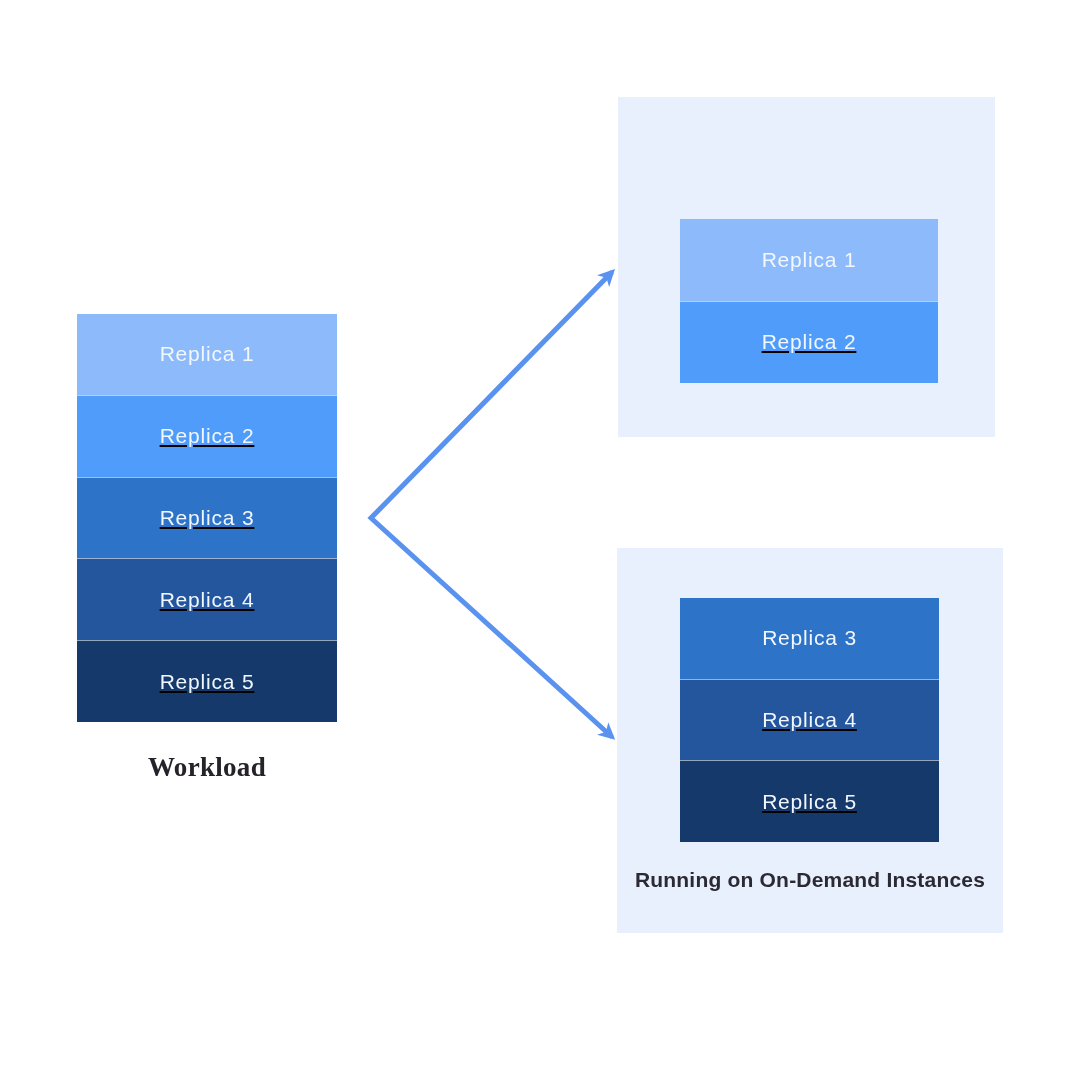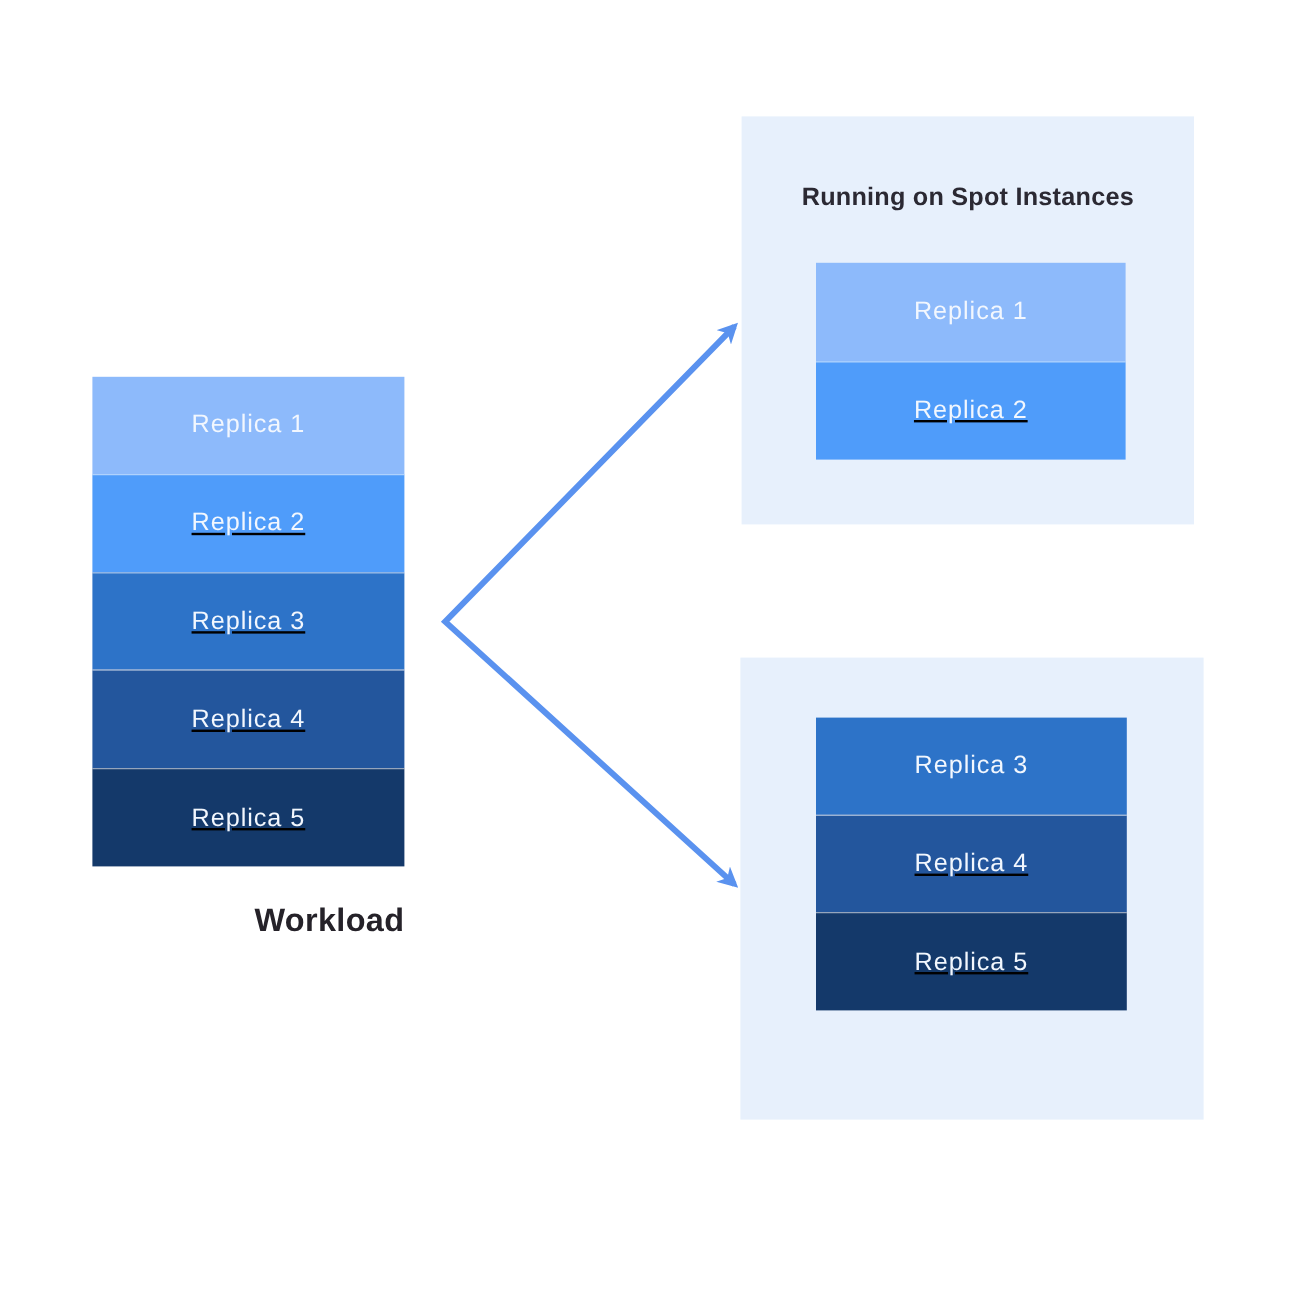--- a/index.html
+++ b/index.html
@@ -40,25 +40,26 @@
     color: var(--replica-text, #f2f7fe);
     font-size: 21px;
     font-weight: 400;
     letter-spacing: 0.8px;
   }
   .workload-title {
     position: absolute;
     left: 77px;
     top: 752px;
     width: 260px;
-    text-align: right;
+    text-align: center;
     font-size: 27px;
     font-weight: 700;
     color: var(--workload-text, #252229);
     letter-spacing: 0.3px;
+    font-family: Liberation Serif, serif;
   }
 
   
   .panel {
     position: absolute;
     background: var(--panel-bg, #e7f0fc);
   }
   .panel-spot {
     left: 618px;
     top: 97px;
@@ -148,21 +149,20 @@
     <div class="block" style="background: rgb(35, 86, 157);">
       <span>Replica 4</span>
     </div>
     <div class="block" style="background: rgb(20, 57, 106);">
       <span>Replica 5</span>
     </div>
   </div>
   <div class="workload-title">Workload</div>
 
   <div class="panel panel-spot">
-    <div class="panel-title">Running on Spot Instances</div>
     <div class="inner-stack">
       <div class="block" style="background: rgb(141, 186, 251);">
         <span>Replica 1</span>
       </div>
       <div class="block" style="background: rgb(79, 156, 250);">
         <span>Replica 2</span>
       </div>
     </div>
   </div>
 
@@ -171,15 +171,16 @@
       <div class="block" style="background: rgb(45, 115, 200);">
         <span>Replica 3</span>
       </div>
       <div class="block" style="background: rgb(35, 86, 157);">
         <span>Replica 4</span>
       </div>
       <div class="block" style="background: rgb(20, 57, 106);">
         <span>Replica 5</span>
       </div>
     </div>
+    <div class="panel-title">Running on On-Demand Instances</div>
   </div>
 
 </div>
 
 </body></html>

